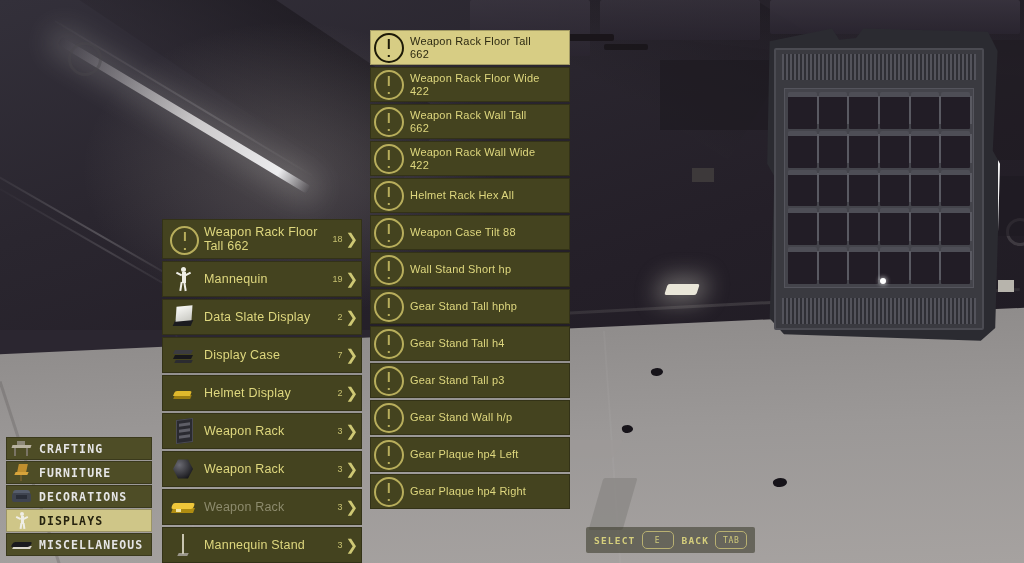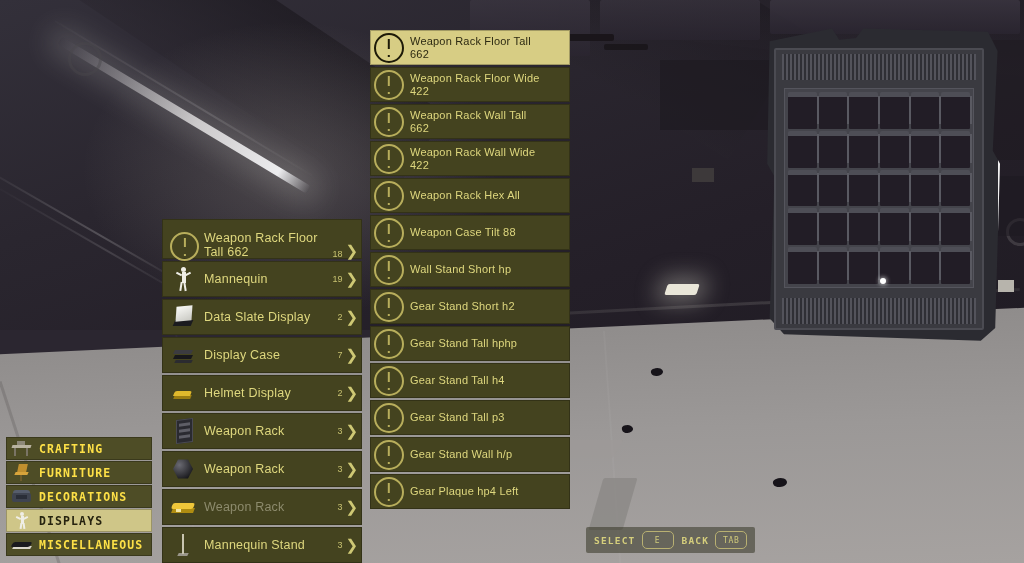--- a/index.html
+++ b/index.html
@@ -228,21 +228,21 @@
     letter-spacing: .2px;
     white-space: pre-line;
   }
 
   
   #col-items { left: 162px; top: 219px; width: 200px; }
   #col-items .row {
     height: 36px;
     padding: 0 4px 0 6px;
   }
-  #col-items .row.first { height: 40px; align-items: flex-end; }
+  #col-items .row.first { height: 40px; }
   .item-icon {
     flex: 0 0 auto;
     width: 30px; height: 28px;
     margin-right: 6px;
     position: relative;
   }
   .row-label {
     flex: 1 1 auto;
     font-size: 12.5px;
     line-height: 14px;
@@ -310,21 +310,21 @@
   .ic-wcase-tag { left: 8px; top: 16px; width: 5px; height: 3px; background: #f3e6a3; }
   .ic-stand-pole { left: 14px; top: 3px; width: 2px; height: 20px; background: #c9c5b0; }
   .ic-stand-base { left: 10px; top: 22px; width: 10px; height: 3px; background: #9a968a; transform: skewX(-26deg); }
 
   
   #col-cats { left: 6px; top: 437px; width: 146px; gap: 1px; }
   #col-cats .row {
     height: 23px;
     padding: 0 6px 0 4px;
     background: #4e4d26;
-    color: #fde047;
+    color: #e5e5e5;
   }
   #col-cats .row.selected { background: #cfc688; color: #26230f; }
   .cat-icon {
     flex: 0 0 auto;
     width: 24px; height: 19px;
     margin-right: 5px;
     position: relative;
   }
   .cat-label {
     font-size: 11.5px;
@@ -499,53 +499,53 @@
         <span class="variant-label">Weapon Rack Wall Tall
 662</span>
       </div>
       <div class="row">
         <span class="warn-icon"></span>
         <span class="variant-label">Weapon Rack Wall Wide
 422</span>
       </div>
       <div class="row">
         <span class="warn-icon"></span>
-        <span class="variant-label">Weapon Rack Hex All</span>
+        <span class="variant-label">Helmet Rack Hex All</span>
       </div>
       <div class="row">
         <span class="warn-icon"></span>
         <span class="variant-label">Weapon Case Tilt 88</span>
       </div>
       <div class="row">
         <span class="warn-icon"></span>
         <span class="variant-label">Wall Stand Short hp</span>
       </div>
       <div class="row">
         <span class="warn-icon"></span>
-        <span class="variant-label">Gear Stand Short h2</span>
-      </div>
-      <div class="row">
-        <span class="warn-icon"></span>
         <span class="variant-label">Gear Stand Tall hphp</span>
       </div>
       <div class="row">
         <span class="warn-icon"></span>
         <span class="variant-label">Gear Stand Tall h4</span>
       </div>
       <div class="row">
         <span class="warn-icon"></span>
         <span class="variant-label">Gear Stand Tall p3</span>
       </div>
       <div class="row">
         <span class="warn-icon"></span>
         <span class="variant-label">Gear Stand Wall h/p</span>
       </div>
       <div class="row">
         <span class="warn-icon"></span>
         <span class="variant-label">Gear Plaque hp4 Left</span>
+      </div>
+      <div class="row">
+        <span class="warn-icon"></span>
+        <span class="variant-label">Gear Plaque hp4 Right</span>
       </div>
     </div>
 
   <div class="menu-col" id="col-items">
       <div class="row first">
         <span class="item-icon">
           <span class="ic ic-warn">
             <i class="bar"></i>
             <i class="dot"></i>
           </span>

